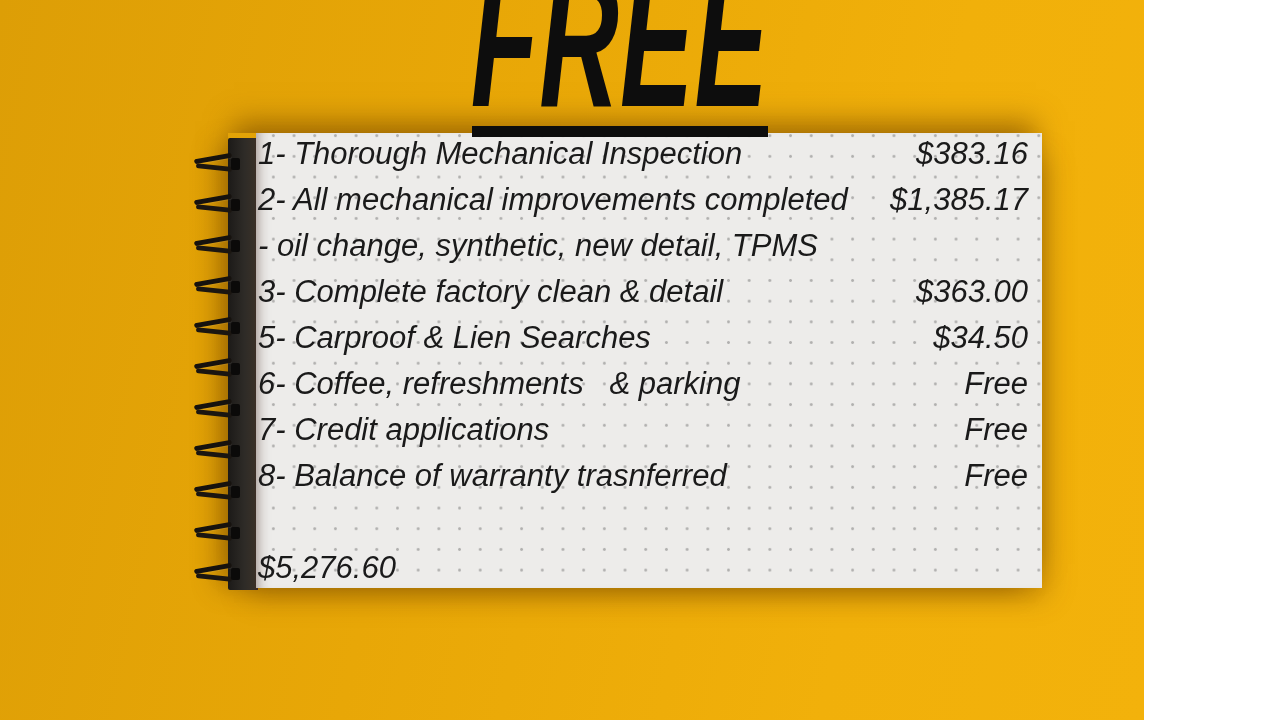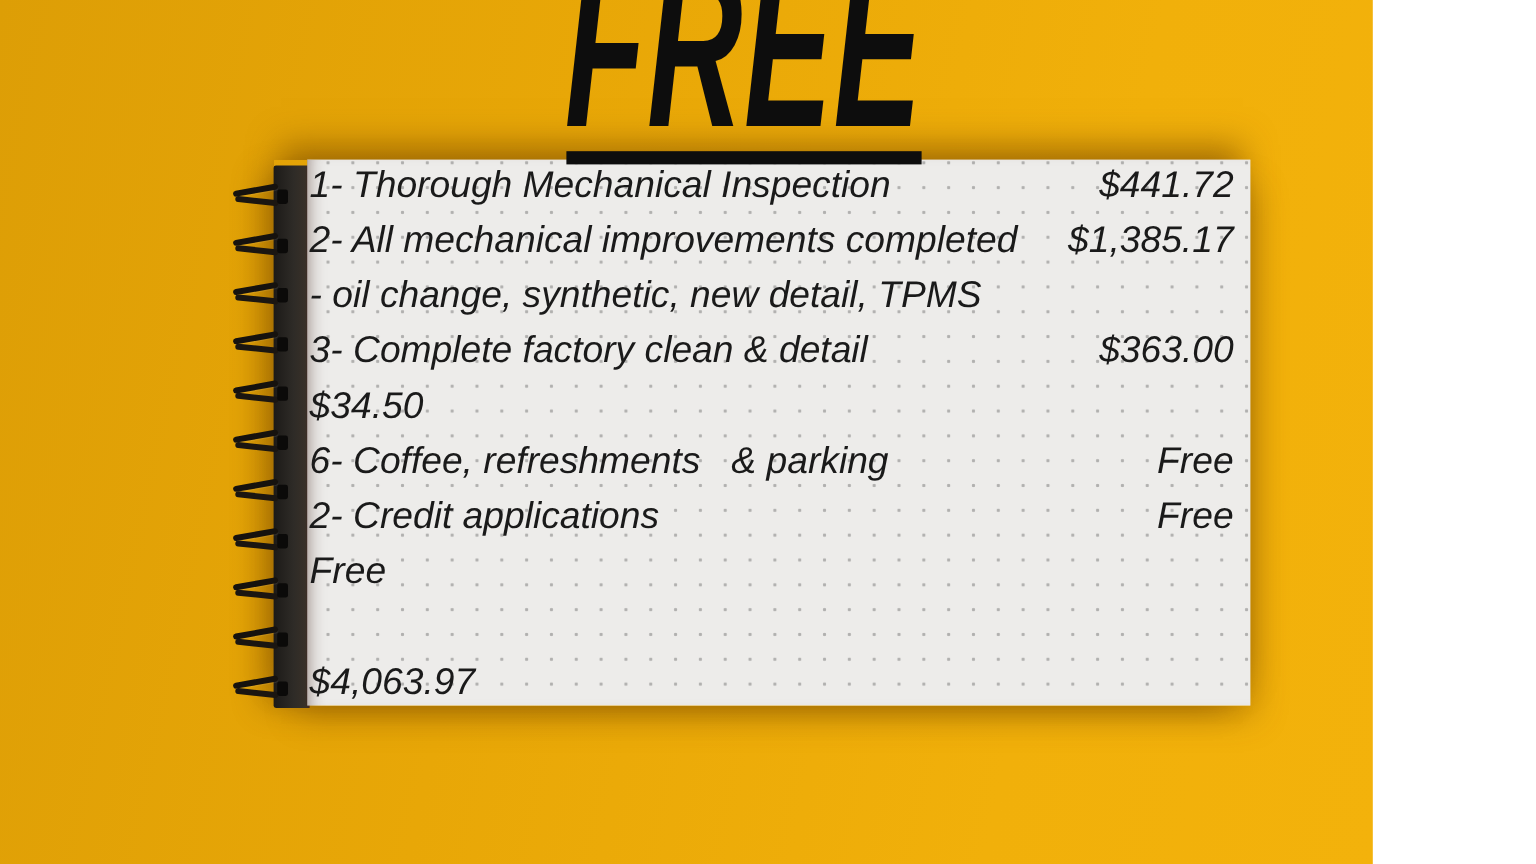--- a/index.html
+++ b/index.html
@@ -114,54 +114,56 @@
 <div class="stage">
 
   <div class="free-title">FREE</div>
   <div class="title-underline"></div>
 
   <div class="notepad">
     <div class="binding-strip"></div>
     <div class="paper">
       <div class="row">
         <span class="lbl">1- Thorough Mechanical Inspection</span>
-        <span class="val">$441.72</span>
+        <span class="val">$383.16</span>
       </div>
       <div class="row">
         <span class="lbl">2- All mechanical improvements completed</span>
         <span class="val">$1,385.17</span>
       </div>
       <div class="row">
         <span class="lbl">- oil change, synthetic, new detail, TPMS</span>
         <span class="val"></span>
       </div>
       <div class="row">
         <span class="lbl">3- Complete factory clean &amp; detail</span>
         <span class="val">$363.00</span>
       </div>
       <div class="row">
+        <span class="lbl">5- Carproof &amp; Lien Searches</span>
         <span class="val">$34.50</span>
       </div>
       <div class="row">
         <span class="lbl">6- Coffee, refreshments   &amp; parking</span>
         <span class="val">Free</span>
       </div>
       <div class="row">
-        <span class="lbl">2- Credit applications</span>
+        <span class="lbl">7- Credit applications</span>
         <span class="val">Free</span>
       </div>
       <div class="row">
+        <span class="lbl">8- Balance of warranty trasnferred</span>
         <span class="val">Free</span>
       </div>
       <div class="row">
         <span class="lbl"></span>
         <span class="val"></span>
       </div>
       <div class="row">
-        <span class="val">$4,063.97</span>
+        <span class="val">$5,276.60</span>
       </div>
     </div>
   <div class="ring" style="top: 22px;">
         <div class="wire1"></div>
         <div class="wire2"></div>
         <div class="anchor"></div>
       </div>
       <div class="ring" style="top: 63px;">
         <div class="wire1"></div>
         <div class="wire2"></div>

